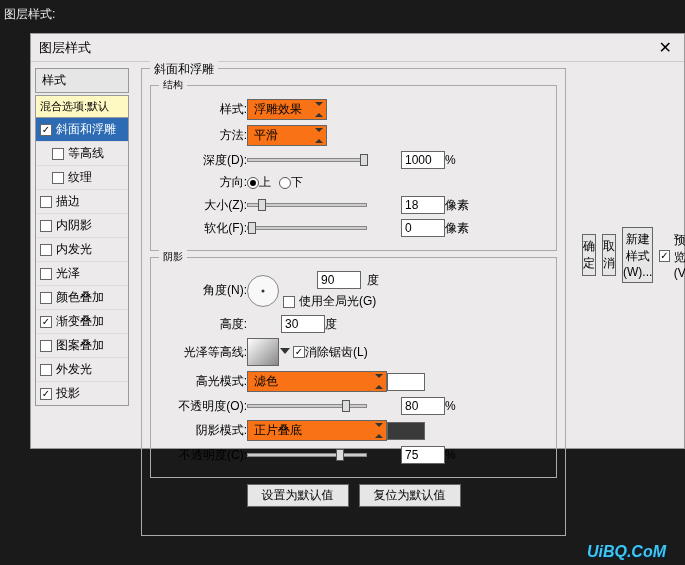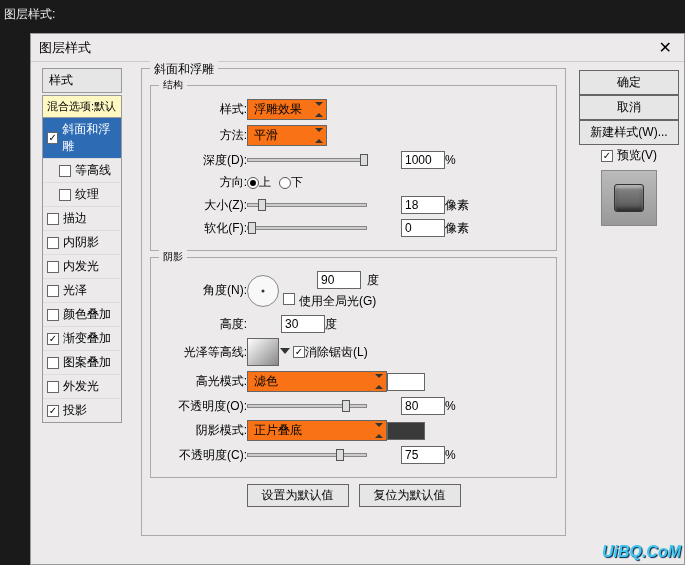--- a/index.html
+++ b/index.html
@@ -1,24 +1,24 @@
 <!DOCTYPE html>
 <html><head>
 <meta charset="utf-8">
 <style>
 * { box-sizing: border-box; margin: 0; padding: 0; font-family: "Microsoft YaHei", Arial, sans-serif; font-size: 12px; }
 body { background: #1a1a1a; width: 685px; height: 565px; overflow: hidden; position: relative; }
 .top-label { color: #e8e8e8; padding: 6px 4px; font-size: 12px; }
-.dialog { position: absolute; top: 33px; left: 30px; width: 655px; height: 532px; background: #eceaea; border: 1px solid #999; }
+.dialog { position: absolute; top: 33px; left: 30px; width: 655px; height: 416px; background: #eceaea; border: 1px solid #999; }
 .titlebar { display: flex; justify-content: space-between; align-items: center; padding: 4px 8px; border-bottom: 1px solid #ccc; }
 .titlebar .title { font-size: 13px; }
 .close { font-size: 16px; cursor: pointer; padding: 0 4px; }
 .body { display: flex; height: calc(100% - 28px); }
 
-.styles-col { width: 102px; padding: 6px 11px; }
+.styles-col { width: 102px; padding: 6px 4px; }
 .styles-hdr { border: 1px solid #999; background: #e6e6e6; padding: 3px 6px; margin-bottom: 2px; }
 .blend-opt { border: 1px solid #999; background: #fef9c3; padding: 3px 4px; font-size: 11px; }
 .style-list { border-left: 1px solid #999; border-right: 1px solid #999; border-bottom: 1px solid #999; }
 .style-item { display: flex; align-items: center; padding: 3px 4px; gap: 4px; border-bottom: 1px solid #ddd; }
 .style-item:last-child { border-bottom: none; }
 .style-item.selected { background: #2d6cb5; color: #fff; }
 .style-item.indent { padding-left: 16px; }
 .chk { width: 12px; height: 12px; border: 1px solid #666; background: #fff; display: inline-flex; align-items: center; justify-content: center; font-size: 10px; line-height: 1; }
 .chk.on::after { content: "✓"; color: #000; }
 
@@ -47,27 +47,27 @@
 .contour { width: 32px; height: 28px; border: 1px solid #666; background: linear-gradient(135deg, #fff 0%, #888 100%); position: relative; }
 .contour .arrow { position: absolute; right: -12px; top: 9px; width: 0; height: 0; border-left: 5px solid transparent; border-right: 5px solid transparent; border-top: 6px solid #333; }
 
 .swatch { width: 38px; height: 18px; border: 1px solid #666; }
 .swatch.white { background: #fff; }
 .swatch.dark { background: #3a3a3a; }
 
 .btn-row { display: flex; gap: 10px; justify-content: center; margin-top: 6px; padding-bottom: 20px; }
 .btn { border: 1px solid #666; background: #e6e6e6; padding: 2px 14px; cursor: pointer; text-align: right; }
 
-.right-col { width: 110px; padding: 8px 8px; display: flex; flex-direction: column; align-items: center; }
+.right-col { width: 110px; padding: 8px 8px; display: flex; flex-direction: row; align-items: center; gap: 6px; }
 .rbtn { width: 100px; border: 1px solid #666; background: #e6e6e6; padding: 3px 0; text-align: center; cursor: pointer; }
 .preview-row { display: flex; align-items: center; gap: 4px; margin-top: 2px; }
 .preview-box { width: 56px; height: 56px; border: 1px solid #888; background: linear-gradient(#bbb, #999); margin-top: 6px; display: flex; align-items: center; justify-content: center; }
 .preview-box .kb { width: 30px; height: 28px; background: linear-gradient(#888, #555); border: 1px solid #333; border-radius: 3px; box-shadow: inset 0 3px 3px rgba(255,255,255,0.4), inset 0 -3px 4px rgba(0,0,0,0.5); }
 
-.watermark { position: absolute; right: 4px; bottom: 4px; color: #3fc6f0; font-weight: bold; font-size: 16px; text-shadow: 1px 1px 1px #024; font-style: italic; }
+.watermark { position: absolute; right: 19px; bottom: 4px; color: #3fc6f0; font-weight: bold; font-size: 16px; text-shadow: 1px 1px 1px #024; font-style: italic; }
 </style>
 </head>
 <body>
 
 <div class="top-label">图层样式:</div>
 
 <div class="dialog">
   <div class="titlebar">
     <span class="title">图层样式</span>
     <span class="close">✕</span>
@@ -181,21 +181,21 @@
           <div class="subgroup-label">阴影</div>
 
           <div class="row">
             <span class="row-label">角度(N):</span>
             <div class="angle-ctrl" style="margin-right:4px"></div>
             <div style="display:flex;flex-direction:column;gap:4px">
               <div style="display:flex;align-items:center;gap:6px">
                 <div class="num">90</div>
                 <span class="unit">度</span>
               </div>
-              <div style="display:flex;align-items:flex-start;gap:4px">
+              <div style="display:flex;align-items:center;gap:4px">
                 <span class="chk"></span>
                 <span>使用全局光(G)</span>
               </div>
             </div>
           </div>
           <div class="row">
             <span class="row-label">高度:</span>
             <div class="num">30</div>
             <span class="unit">度</span>
           </div>

